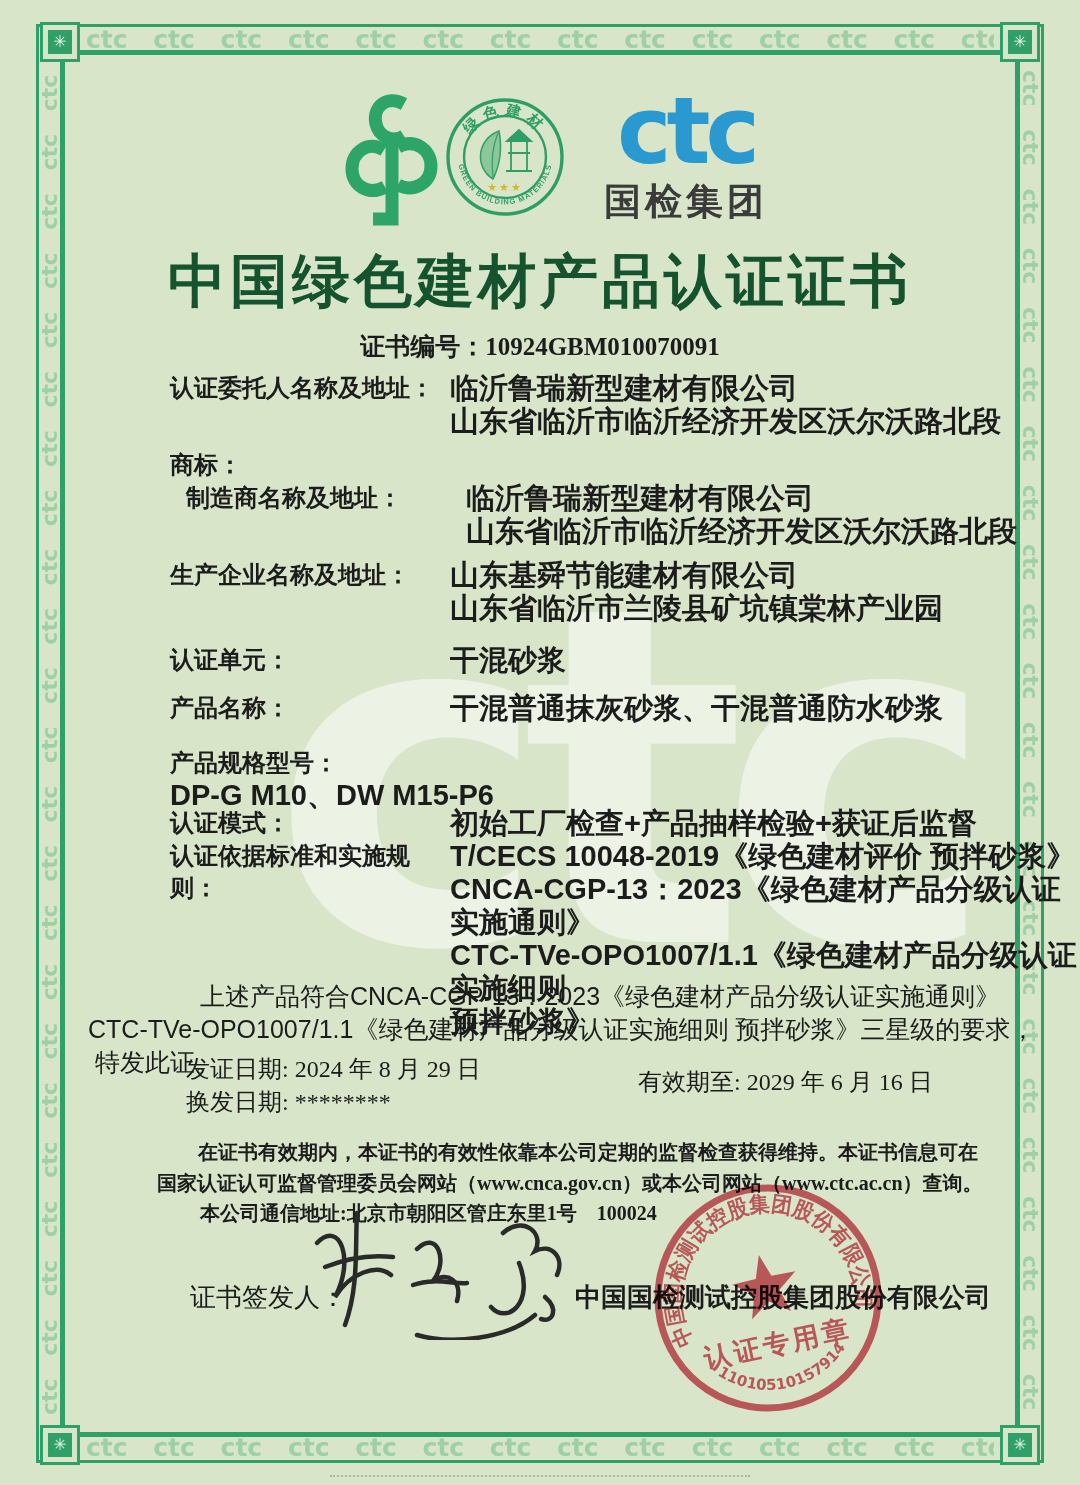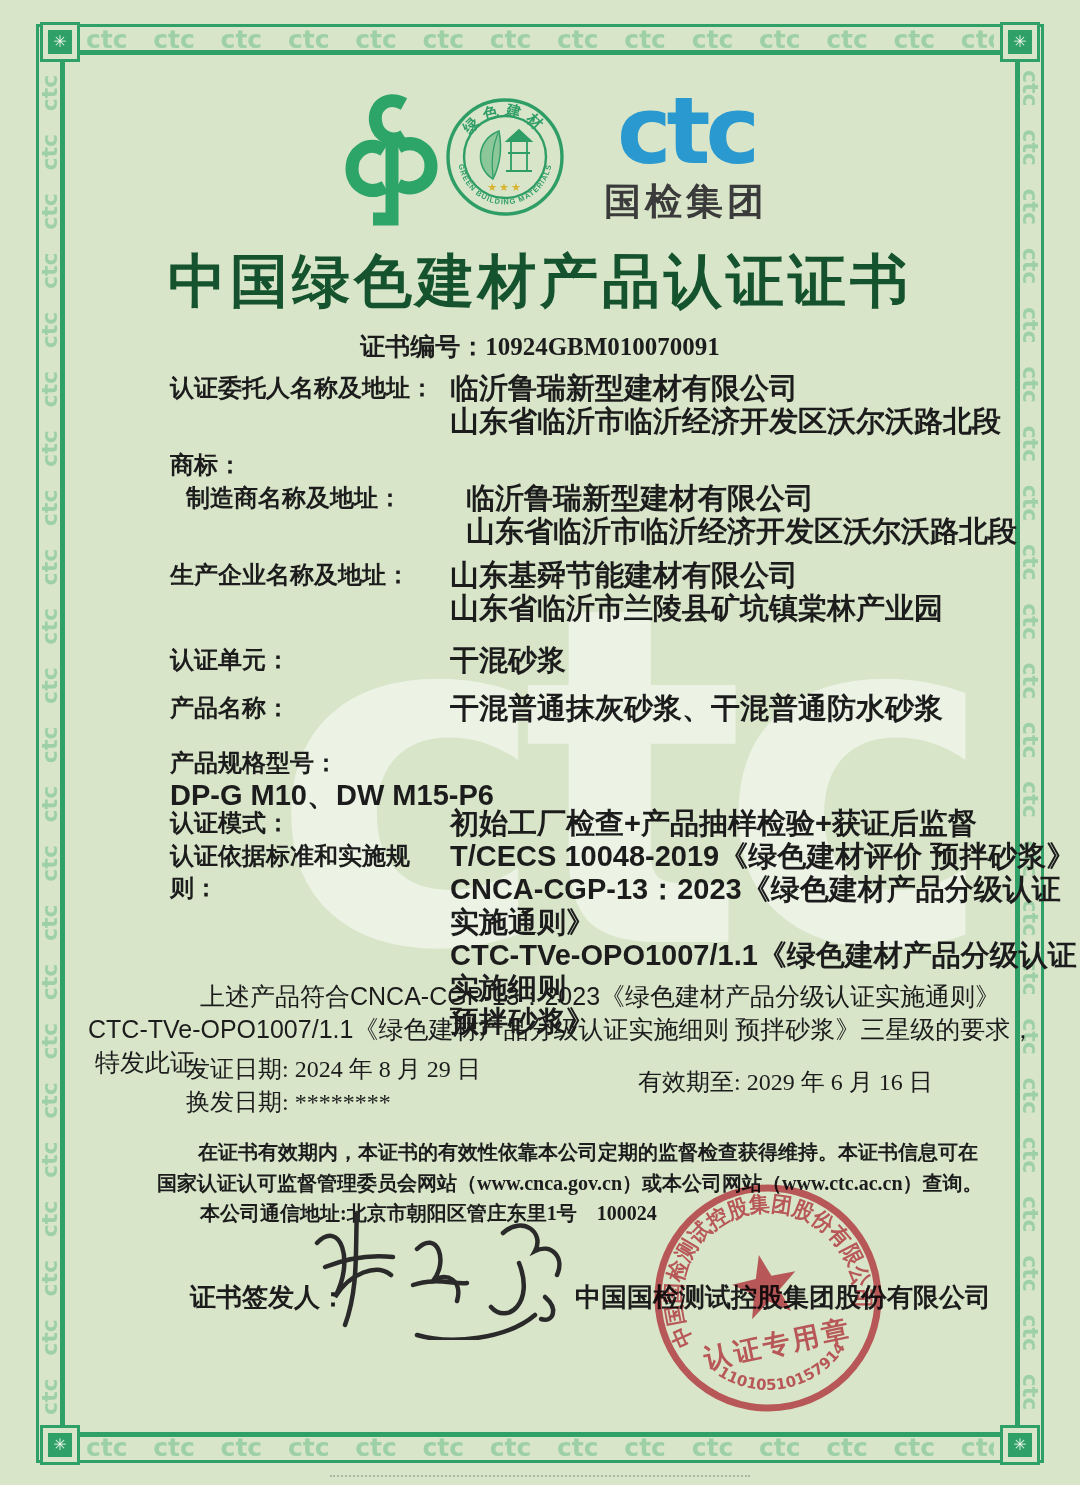--- a/index.html
+++ b/index.html
@@ -50,21 +50,21 @@
   .row .val{font-family:"Liberation Sans", sans-serif; font-size:29px; font-weight:bold; line-height:33px;}
   .f1{top:372px;} .f2{top:449px;} .f3{top:482px;margin-left:16px;} .f4{top:559px;}
   .f5{top:644px;} .f6{top:692px;} .f7{top:747px;flex-direction:column;} .f8{top:807px;} .f9{top:840px;}
   .stmt{position:absolute; font-size:25px; font-weight:normal; z-index:5;
     font-family:"Liberation Sans", sans-serif;margin-top:20px;}
   .stmt.s1{left:200px; top:960px;} .stmt.s2{left:88px; top:993px;} .stmt.s3{left:95px; top:1026px;}
   .dateline{position:absolute; font-size:24px; z-index:5;margin-left:23px;}
   .d1{left:163px; top:1053px;} .d2{left:163px; top:1086px;} .d3{left:615px; top:1066px;}
   .foot{position:absolute; font-size:20px; font-weight:bold; z-index:5;}
   .ft1{left:198px; top:1139px;} .ft2{left:157px; top:1170px;} .ft3{left:200px; top:1200px;}
-  .sig-label{position:absolute; left:190px; top:1280px; font-size:26px; font-weight:bold; z-index:5;}
+  .sig-label{position:absolute; left:190px; top:1280px; font-size:26px; font-weight:normal; z-index:5;}
   .company{position:absolute; left:575px; top:1280px; font-size:26px; font-weight:bold; z-index:5;}
   .signature{position:absolute; left:295px; top:1205px; z-index:6;}
   .seal{position:absolute; left:648px; top:1178px; z-index:7; mix-blend-mode:multiply; opacity:0.9;}
   .faint-line{position:absolute; left:330px; top:1472px; width:420px; height:3px;
     border-bottom:2px dotted rgba(90,100,90,0.35); z-index:2;}
 </style>
 </head>
 <body>
 
 <div class="page">

